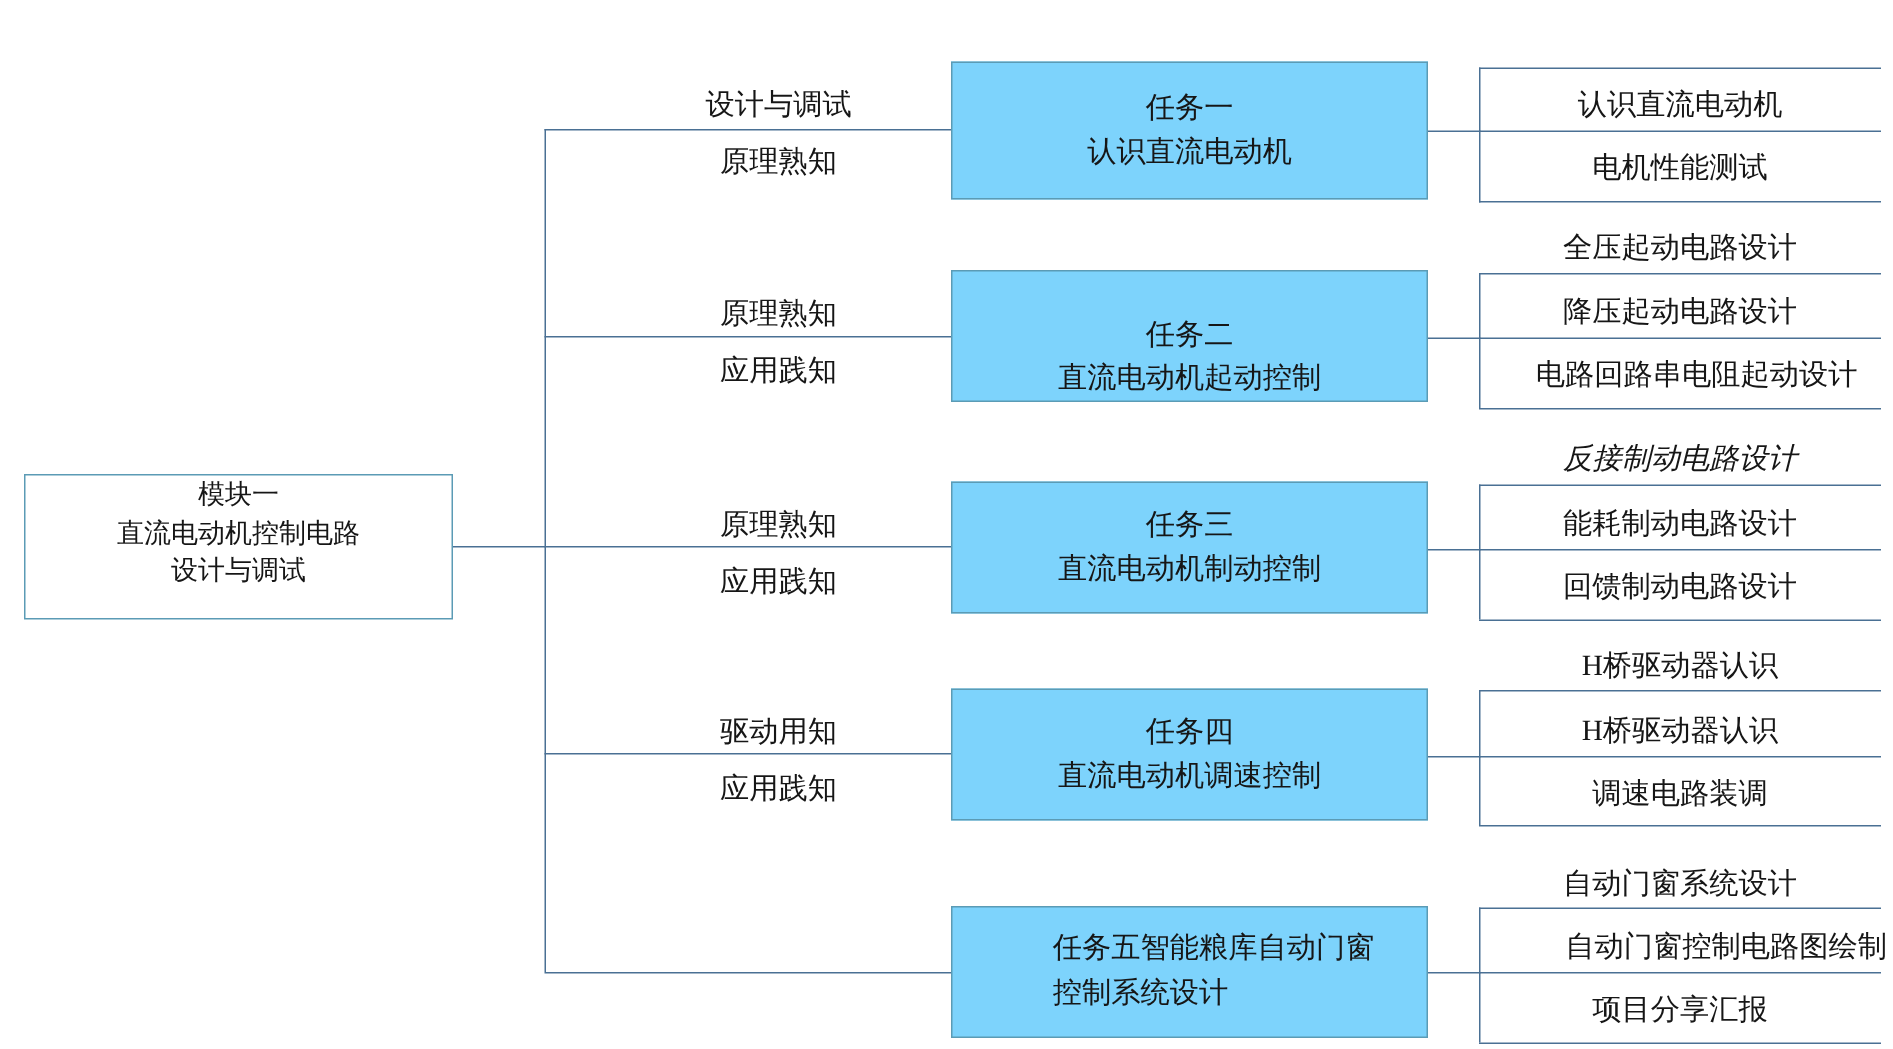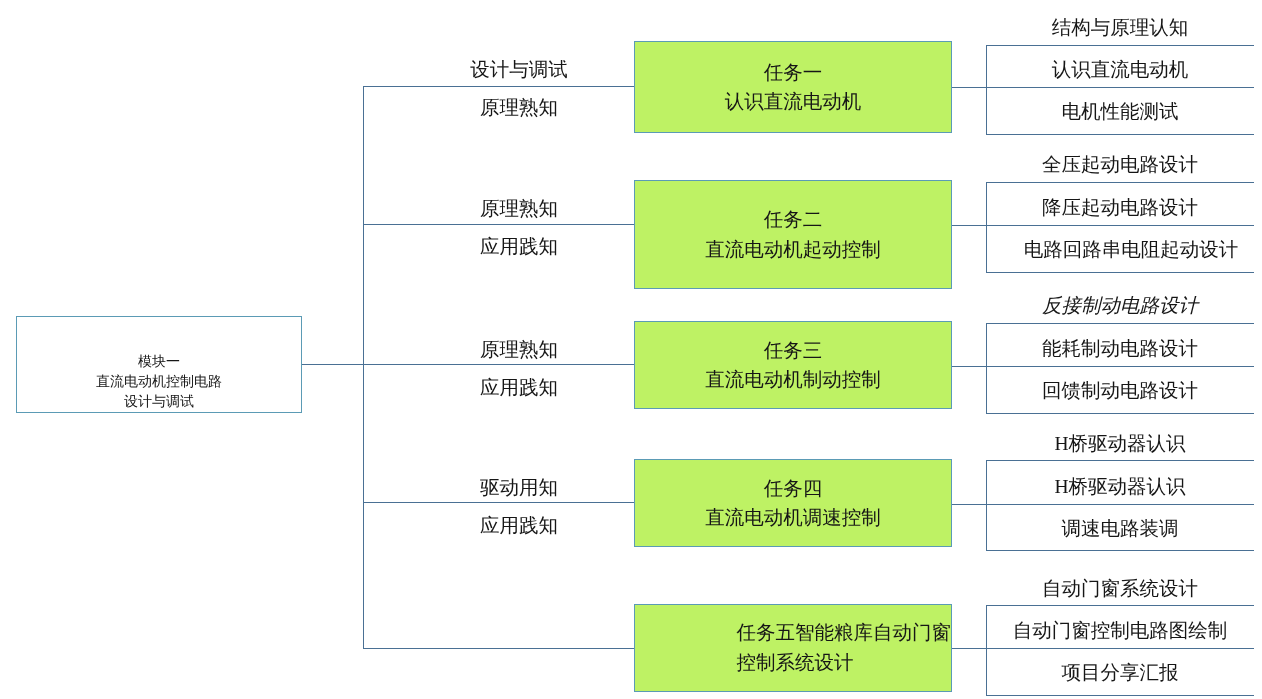--- a/index.html
+++ b/index.html
@@ -20,43 +20,43 @@
   .hline{position:absolute;height:0;border-top:1.4px solid #4a7094;}
   .vline{position:absolute;width:0;border-left:1.4px solid #4a7094;}
 
   
   .module-box{
     position:absolute;
     box-sizing:border-box;
     border:1.4px solid #5b9bb5;
     background:#ffffff;
     display:flex;
-    align-items:flex-end;
+    align-items:flex-start;
     justify-content:center;
     text-align:center;
     line-height:1.42;
-    font-size:14px;
+    font-size:18px;
   }
   .module-box .txt{display:block;}
 
   
   .task-box{
     position:absolute;
     box-sizing:border-box;
     border:1.4px solid #5b9bb5;
-    background:#bef264;
+    background:#7dd3fc;
     display:flex;
     align-items:center;
     justify-content:center;
     text-align:center;
     line-height:1.5;
     font-size:19.5px;
   }
   .task-box.left-al{
-    justify-content:flex-end;
+    justify-content:center;
     text-align:left;
     padding-left:32px;
     line-height:1.55;
   }
 
   
   .stage-label{
     position:absolute;
     font-size:19.5px;
     white-space:nowrap;
@@ -97,29 +97,28 @@
       <span class="txt">任务一</span><br>
       <span class="txt">认识直流电动机</span>
     </div>
   </div>
 
   <div class="hline" style="left:952px;top:87px;width:35px;"></div>
   <div class="vline" style="left:986px;top:45px;height:90px;"></div>
   <div class="hline" style="left:986px;top:45px;width:268px;"></div>
   <div class="hline" style="left:986px;top:87px;width:268px;"></div>
   <div class="hline" style="left:986px;top:134px;width:268px;"></div>
-  <div class="outcome" style="left:986px;top:14px;width:268px;">结构与原理认知</div>
   <div class="outcome" style="left:986px;top:56px;width:268px;">认识直流电动机</div>
   <div class="outcome" style="left:986px;top:98px;width:268px;">电机性能测试</div>
 
   <div class="hline" style="left:363px;top:224px;width:271px;"></div>
   <div class="stage-label" style="left:404px;top:195px;width:230px;">原理熟知</div>
   <div class="stage-label" style="left:404px;top:233px;width:230px;">应用践知</div>
 
-  <div class="task-box" style="left:634px;top:180px;width:318px;height:109px;">
+  <div class="task-box" style="left:634px;top:180px;width:318px;height:88px;align-items:flex-end;">
     <div>
       <span class="txt">任务二</span><br>
       <span class="txt">直流电动机起动控制</span>
     </div>
   </div>
 
   <div class="hline" style="left:952px;top:225px;width:35px;"></div>
   <div class="vline" style="left:986px;top:182px;height:90px;"></div>
   <div class="hline" style="left:986px;top:182px;width:268px;"></div>
   <div class="hline" style="left:986px;top:225px;width:268px;"></div>
@@ -176,16 +175,16 @@
       <span class="txt">控制系统设计</span>
     </div>
   </div>
 
   <div class="hline" style="left:952px;top:648px;width:35px;"></div>
   <div class="vline" style="left:986px;top:605px;height:90px;"></div>
   <div class="hline" style="left:986px;top:605px;width:268px;"></div>
   <div class="hline" style="left:986px;top:648px;width:268px;"></div>
   <div class="hline" style="left:986px;top:695px;width:268px;"></div>
   <div class="outcome" style="left:986px;top:575px;width:268px;">自动门窗系统设计</div>
-  <div class="outcome" style="left:982px;top:617px;width:276px;">自动门窗控制电路图绘制</div>
+  <div class="outcome" style="left:982px;top:617px;width:276px;text-align:right;">自动门窗控制电路图绘制</div>
   <div class="outcome" style="left:986px;top:659px;width:268px;">项目分享汇报</div>
 
 </div>
 
 </body></html>

